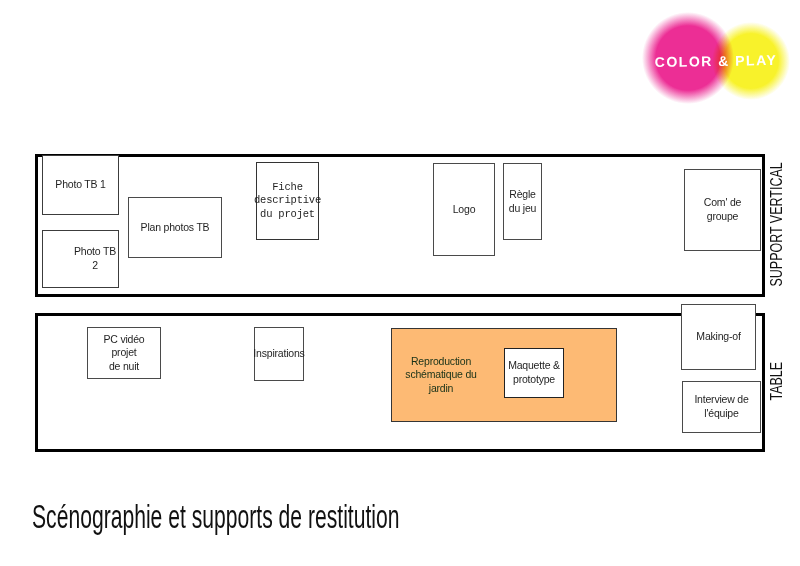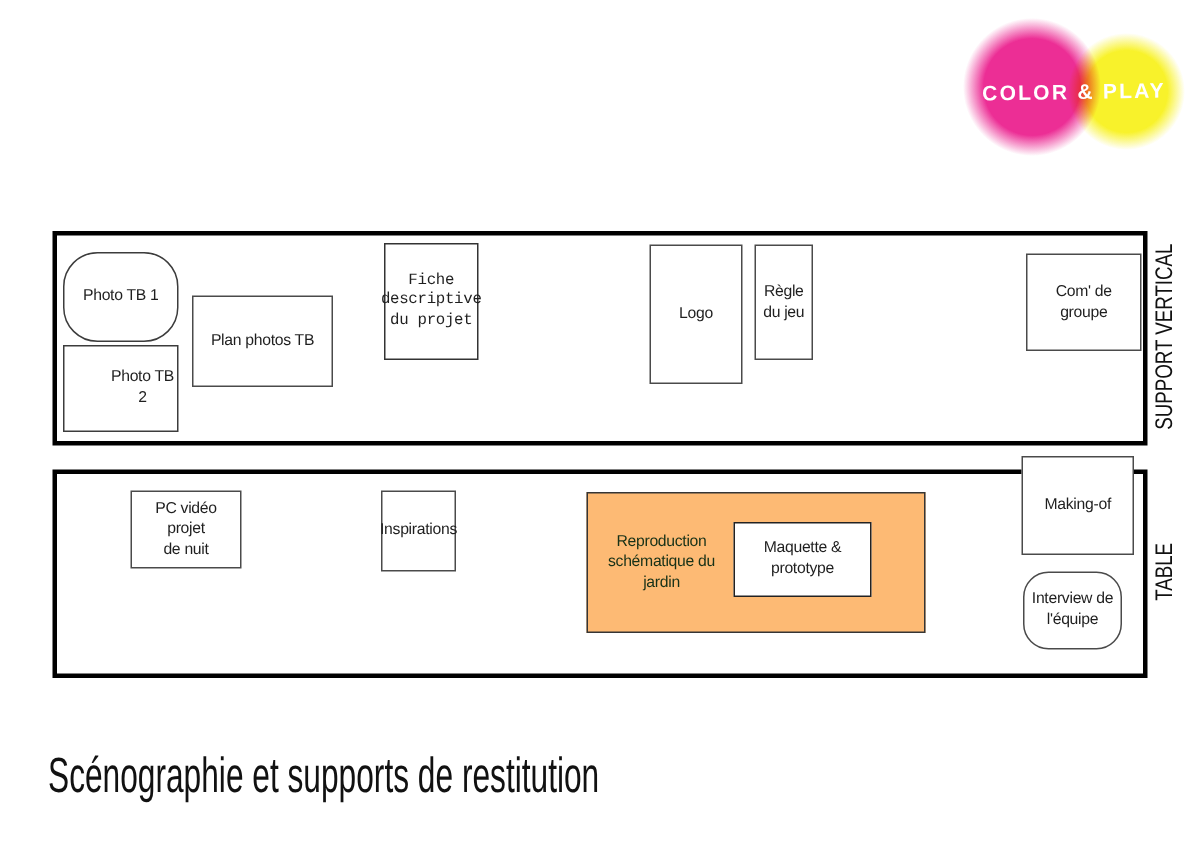--- a/index.html
+++ b/index.html
@@ -36,42 +36,42 @@
   .vlabel .squeeze{display:inline-block;transform:scaleX(0.78);transform-origin:center;}
   .vlabel.sv{left:697px;top:214px;}
   .vlabel.tb{left:697px;top:371px;}
   
   .box{
     position:absolute;border:1px solid #4a4a4a;background:#fff;box-sizing:border-box;
     display:flex;align-items:center;justify-content:center;text-align:center;
     font-size:10.5px;line-height:1.3;letter-spacing:-0.2px;white-space:pre-line;
     color:#1f1f1f;padding:2px;
   }
-  .b-photo1{left:42px;top:168px;width:77px;height:60px;border-color:#3c3c3c;border-radius:23px;}
+  .b-photo1{left:42px;top:155px;width:77px;height:60px;border-color:#3c3c3c;}
   .b-photo2{left:42px;top:230px;width:77px;height:58px;border-color:#3c3c3c;padding-left:31px;}
   .b-plan{left:128px;top:197px;width:94px;height:61px;}
   .b-fiche{left:256px;top:162px;width:63px;height:78px;border-color:#333;font-family:Liberation Mono, monospace;}
   .b-logo{left:433px;top:163px;width:62px;height:93px;}
   .b-regle{left:503px;top:163px;width:39px;height:77px;}
-  .b-com{left:684px;top:169px;width:77px;height:65px;}
+  .b-com{left:684px;top:169px;width:77px;height:82px;}
   .b-pc{left:87px;top:327px;width:74px;height:52px;}
   .b-insp{left:254px;top:327px;width:50px;height:54px;}
   .green-zone{
     position:absolute;left:391px;top:328px;width:226px;height:94px;
     background:#fdba74;border:1px solid #353535;box-sizing:border-box;
   }
   .green-label{
     position:absolute;left:0;top:0;width:98px;height:100%;
     display:flex;align-items:center;justify-content:center;text-align:center;
     font-size:10.5px;line-height:1.3;letter-spacing:-0.2px;white-space:pre-line;
     color:#173117;
   }
-  .b-maquette{left:489px;top:348px;width:92px;height:50px;border-color:#222;}
+  .b-maquette{left:504px;top:348px;width:60px;height:50px;border-color:#222;}
   .b-making{left:681px;top:304px;width:75px;height:66px;}
-  .b-interview{left:682px;top:381px;width:66px;height:52px;border-radius:17px;}
+  .b-interview{left:682px;top:381px;width:79px;height:52px;}
   
   .page-title{
     position:absolute;left:32px;top:498px;
     font-size:33px;color:#111;white-space:nowrap;
     transform:scaleX(0.64);transform-origin:left center;
   }
 </style>
 </head>
 <body>
 

